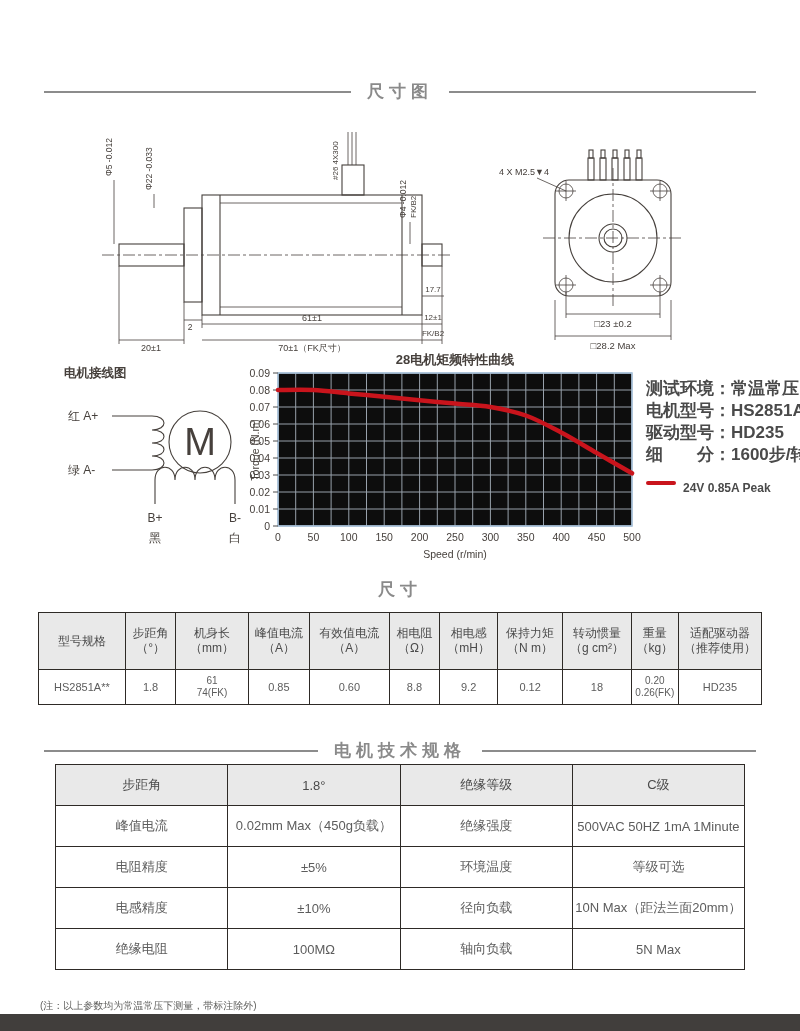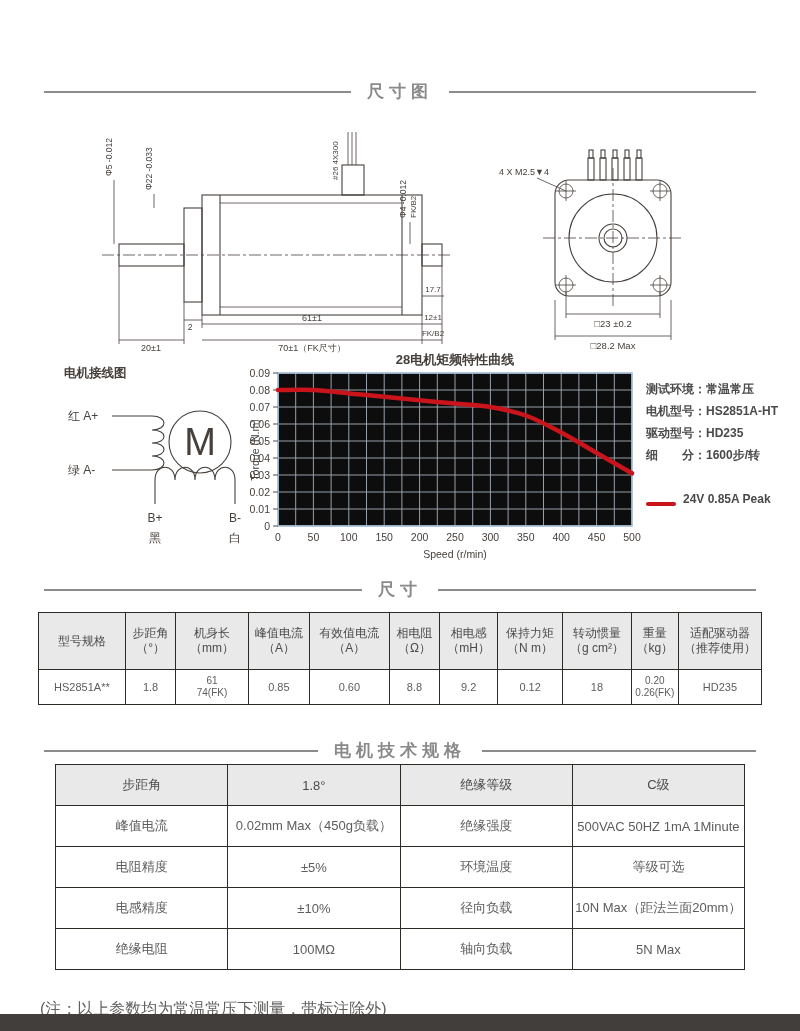--- a/index.html
+++ b/index.html
@@ -14,25 +14,25 @@
   .draw{stroke:#46403c;fill:none;stroke-width:1.1;}
   .thin{stroke:#46403c;fill:none;stroke-width:0.8;}
   .cline{stroke:#46403c;fill:none;stroke-width:0.8;stroke-dasharray:12 3 3 3;}
   table{border-collapse:collapse;table-layout:fixed;width:100%;padding-left:31px;}
   th,td{border:1px solid #2e2a26;text-align:center;vertical-align:middle;white-space:pre-line;padding:1px 2px;}
   .spec-table th{background:#e9e9e9;font-size:12px;font-weight:normal;height:54px;color:#4a4a4a;line-height:1.25;}
   .spec-table td{font-size:11px;height:32px;color:#5c5c5c;}
   .spec-table td.two-line{font-size:10px;line-height:1.2;}
   .tech-table td{font-size:13px;height:38px;color:#5c5c5c;}
   .tech-table tr:first-child td{background:#e9e9e9;color:#4a4a4a;}
-  .chart-info{font-size:12px;font-weight:bold;color:#4a4a4a;line-height:22px;white-space:pre;}
-  .legend{display:flex;align-items:flex-end;gap:7px;margin-top:26px;}
+  .chart-info{font-size:17px;font-weight:bold;color:#4a4a4a;line-height:22px;white-space:pre;}
+  .legend{display:flex;align-items:flex-start;gap:7px;margin-top:15px;}
   .legend-line{width:30px;height:4px;background:#c9141c;border-radius:2px;}
   .legend-label{font-size:12px;font-weight:bold;color:#4a4a4a;white-space:nowrap;}
-  .footer-note{font-size:16px;color:#60605e;}
+  .footer-note{font-size:10px;color:#60605e;}
   .footer-bar{left:0;top:1014px;width:800px;height:17px;background:#413e3c;}
 </style>
 </head>
 <body>
 
 <div class="page">
 
 
   <div class="abs section-header" style="left:44px;top:80px;width:712px;">
     <div class="line"></div>
@@ -221,21 +221,21 @@
   </svg>
 
   <div class="abs" style="left:646px;top:378px;width:150px;">
     <div class="chart-info"><div>测试环境：常温常压</div><div>电机型号：HS2851A-HT</div><div>驱动型号：HD235</div><div>细　　分：1600步/转</div></div>
     <div class="legend">
       <span class="legend-line"></span>
       <span class="legend-label">24V 0.85A Peak</span>
     </div>
   </div>
 
-  <div class="abs section-header" style="left:44px;top:578px;width:712px;">
+  <div class="abs section-header" style="left:44px;top:578px;width:712px;flex-direction:column;">
     <div class="line"></div>
     <div class="sec-text">尺寸</div>
     <div class="line"></div>
   </div>
 
   <div class="abs" style="left:38px;top:612px;width:724px;">
     <table class="spec-table">
       <colgroup>
           <col style="width: 12%;">
           <col style="width: 7%;">

